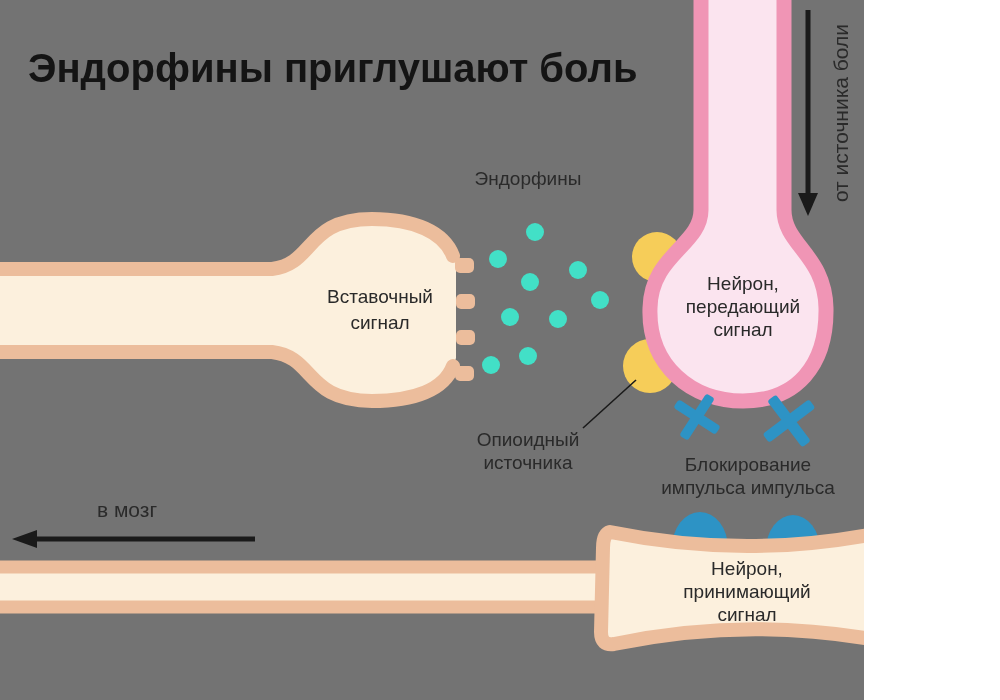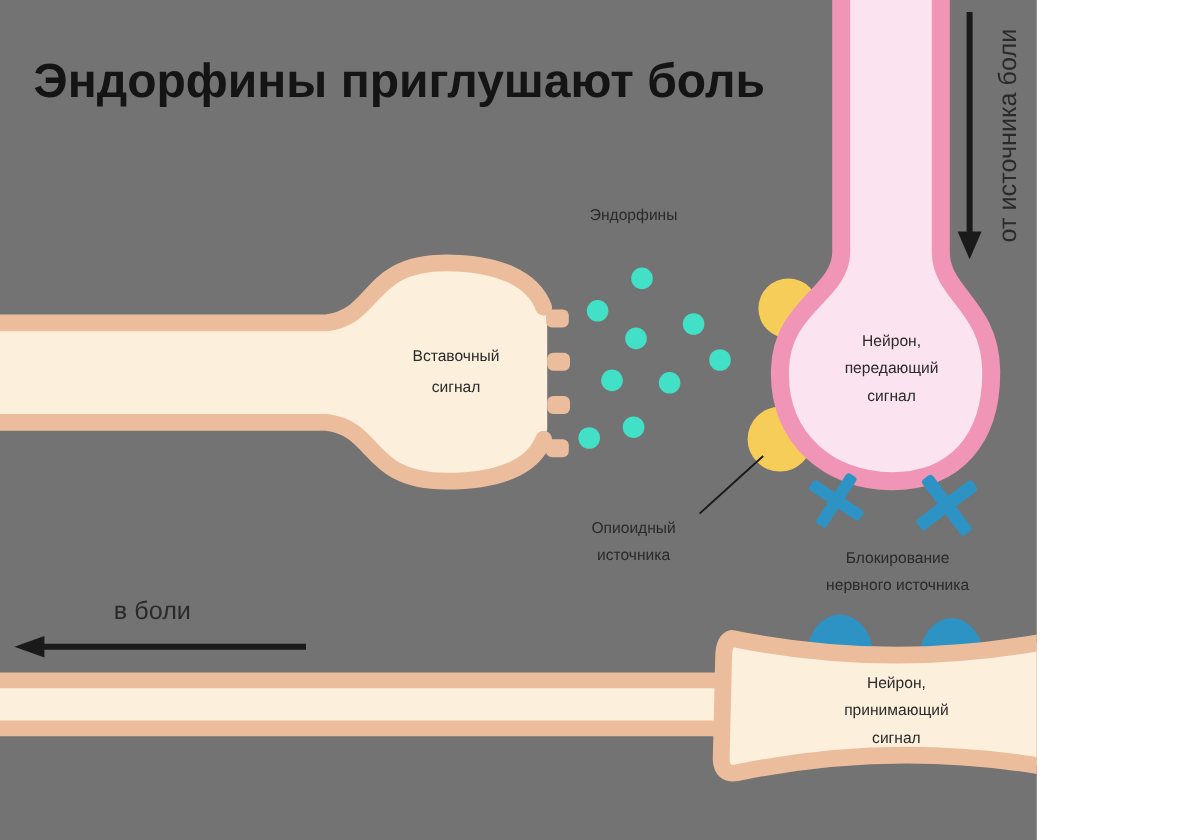--- a/index.html
+++ b/index.html
@@ -18,21 +18,21 @@
   .stage svg {
     position: absolute;
     left: 0; top: 0;
   }
   .lbl {
     position: absolute;
     color: #2a2a2a;
     text-align: center;
     white-space: pre-line;
     pointer-events: none;
-    font-size: 13px;
+    font-size: 19px;
     line-height: 23px;
   }
   .title {
     position: absolute;
     left: 28px;
     top: 46px;
     font-size: 40px;
     font-weight: bold;
     color: #141414;
     white-space: nowrap;
@@ -141,19 +141,19 @@
   <div class="title">Эндорфины приглушают боль</div>
   <div class="lbl endorphins-label">Эндорфины</div>
   <div class="lbl interneuron-label">Вставочный
 сигнал</div>
   <div class="lbl transmitting-label">Нейрон,
 передающий
 сигнал</div>
   <div class="lbl opioid-label">Опиоидный
 источника</div>
   <div class="lbl blocking-label">Блокирование
-нервного источника</div>
-  <div class="lbl tobrain-label">в боли</div>
+импульса импульса</div>
+  <div class="lbl tobrain-label">в мозг</div>
   <div class="lbl frompain-label">от источника боли</div>
   <div class="lbl receiving-label">Нейрон,
 принимающий
 сигнал</div>
 </div>
 
 </body></html>

